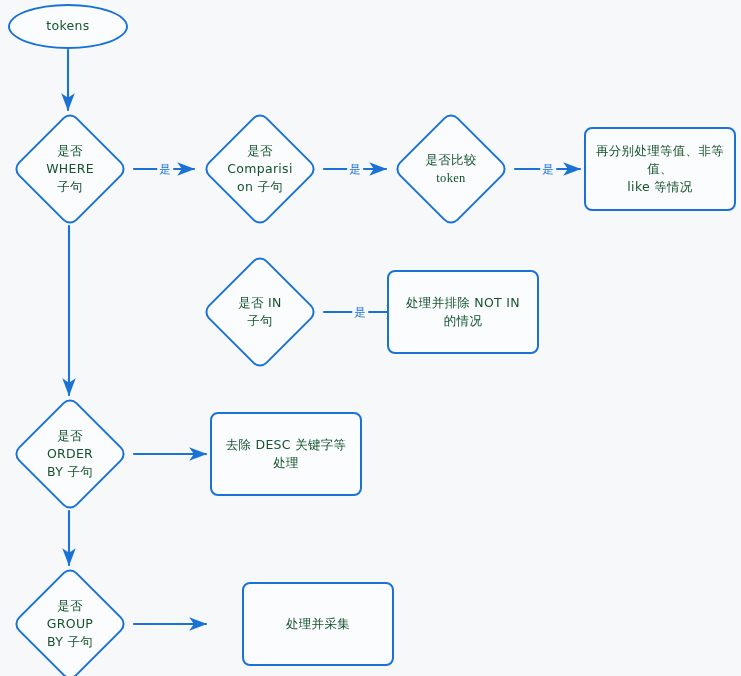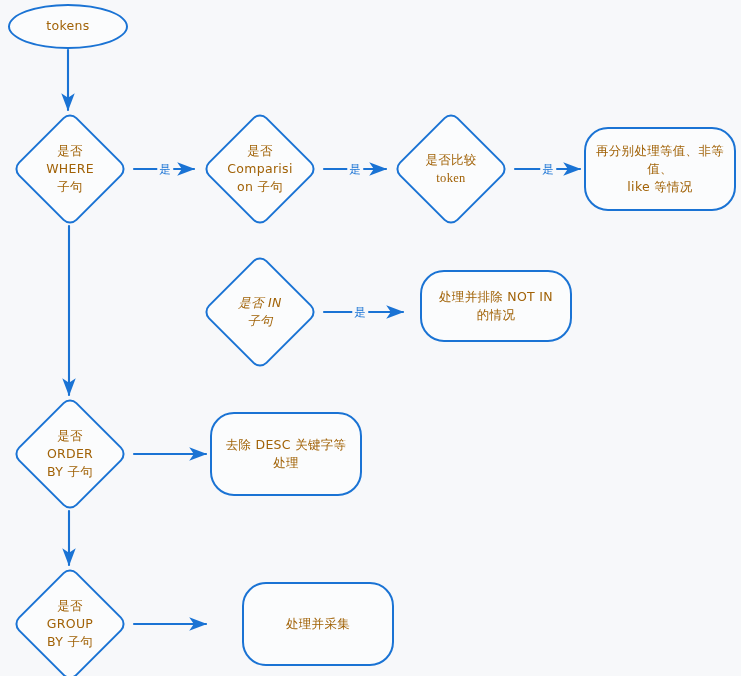--- a/index.html
+++ b/index.html
@@ -25,36 +25,36 @@
     width: 741px;
     height: 676px;
     pointer-events: none;
   }
   .node {
     position: absolute;
     box-sizing: border-box;
     display: flex;
     align-items: center;
     justify-content: center;
-    color: #a16207;
+    color: #14532d;
     font-size: 12.5px;
     line-height: 1.45;
     text-align: center;
     letter-spacing: 0.3px;
   }
   
   .node.ellipse {
     border: 2px solid #1a73d4;
     border-radius: 50%;
     background: #fbfcfd;
   }
   
   .node.rect {
     border: 2px solid #1a73d4;
-    border-radius: 24px;
+    border-radius: 8px;
     background: #fbfcfd;
   }
   
   .node.diamond {
     background: transparent;
     border: none;
   }
   .node.diamond .dshape {
     position: absolute;
     left: 50%;
@@ -127,26 +127,26 @@
       </div>
       <div class="node diamond" style="left: 390px; top: 114px; width: 122px; height: 110px; font-family: Liberation Serif, serif;">
         <div class="dshape" style="width: 79px; height: 79px;"></div>
         <div class="dlabel" style="white-space: pre-line;">是否比较
 token</div>
       </div>
       <div class="node rect" style="left: 584px; top: 127px; width: 152px; height: 84px;">
         <div class="nlabel">再分别处理等值、非等值、
 like 等情况</div>
       </div>
-      <div class="node diamond" style="left: 199px; top: 257px; width: 122px; height: 110px; font-style: italic;">
+      <div class="node diamond" style="left: 199px; top: 257px; width: 122px; height: 110px;">
         <div class="dshape" style="width: 79px; height: 79px;"></div>
         <div class="dlabel" style="white-space: pre-line;">是否 IN
 子句</div>
       </div>
-      <div class="node rect" style="left: 420px; top: 270px; width: 152px; height: 72px;">
+      <div class="node rect" style="left: 387px; top: 270px; width: 152px; height: 84px;">
         <div class="nlabel">处理并排除 NOT IN
 的情况</div>
       </div>
       <div class="node diamond" style="left: 9px; top: 399px; width: 122px; height: 110px;">
         <div class="dshape" style="width: 79px; height: 79px;"></div>
         <div class="dlabel" style="white-space: pre-line;">是否
 ORDER
 BY 子句</div>
       </div>
       <div class="node rect" style="left: 210px; top: 412px; width: 152px; height: 84px; justify-content: center;">

